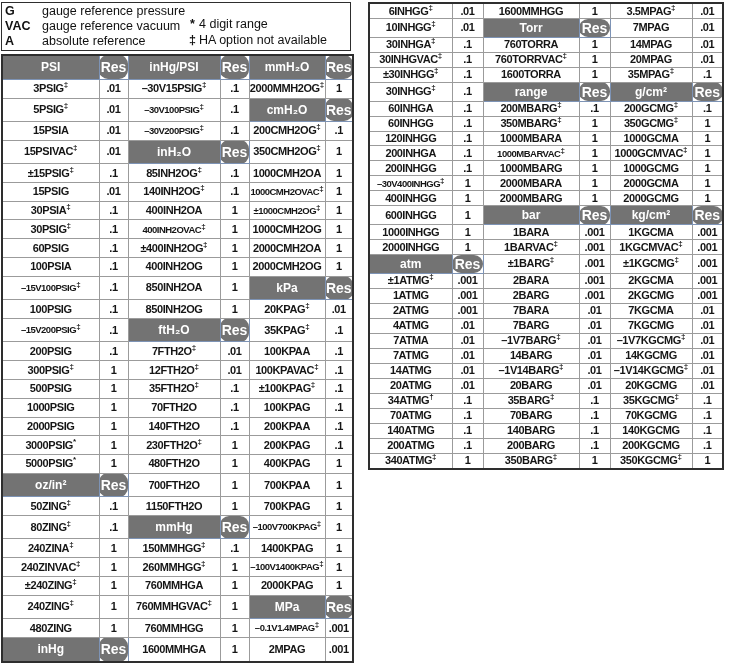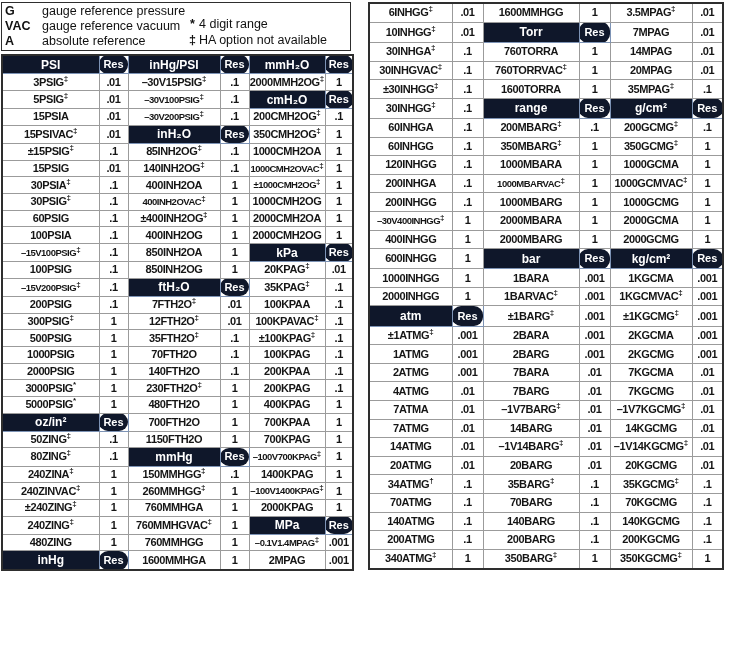--- a/index.html
+++ b/index.html
@@ -18,31 +18,31 @@
   .leg-sym{width:37px;font-weight:700;flex:none;}
   .leg-txt{font-weight:400;}
   .leg-notes{position:absolute;left:184px;top:14px;}
   .note-row{font-size:12.5px;line-height:15.5px;color:#111;}
   .note-sym{display:inline-block;width:13px;font-weight:700;text-align:center;}
   
   table{
     position:absolute;border-collapse:collapse;table-layout:fixed;
     background:#fff;border:2px solid #2e2e2e;
   }
-  #ltable{left:1px;top:54px;width:351px;height:517px;}
-  #rtable{left:368px;top:2px;width:354px;height:568px;}
+  #ltable{left:1px;top:54px;width:351px;height:609px;}
+  #rtable{left:368px;top:2px;width:354px;height:468px;}
   td{
     border:1px solid #9b9b9b;padding:0;text-align:center;vertical-align:middle;
     font-weight:700;font-size:11px;letter-spacing:-0.4px;line-height:1;
     color:#151515;white-space:nowrap;overflow:hidden;
   }
   td.long{font-size:9.5px;letter-spacing:-0.5px;}
-  td.hdr{background:#0f172a;color:#ffffff;border-color:#7d93b5;}
+  td.hdr{background:#737373;color:#ffffff;border-color:#7d93b5;}
   td.hdr.u{font-size:12px;letter-spacing:0;}
-  td.hdr.r{font-size:11px;letter-spacing:0;font-weight:700;border-radius:9px;}
+  td.hdr.r{font-size:14px;letter-spacing:0;font-weight:700;border-radius:9px;}
   sup{font-size:8px;line-height:0;vertical-align:super;letter-spacing:0;}
 </style>
 </head>
 <body>
 
 <div class="legend">
   <div class="leg-row">
     <span class="leg-sym">G</span>
     <span class="leg-txt">gauge reference pressure</span>
   </div>

